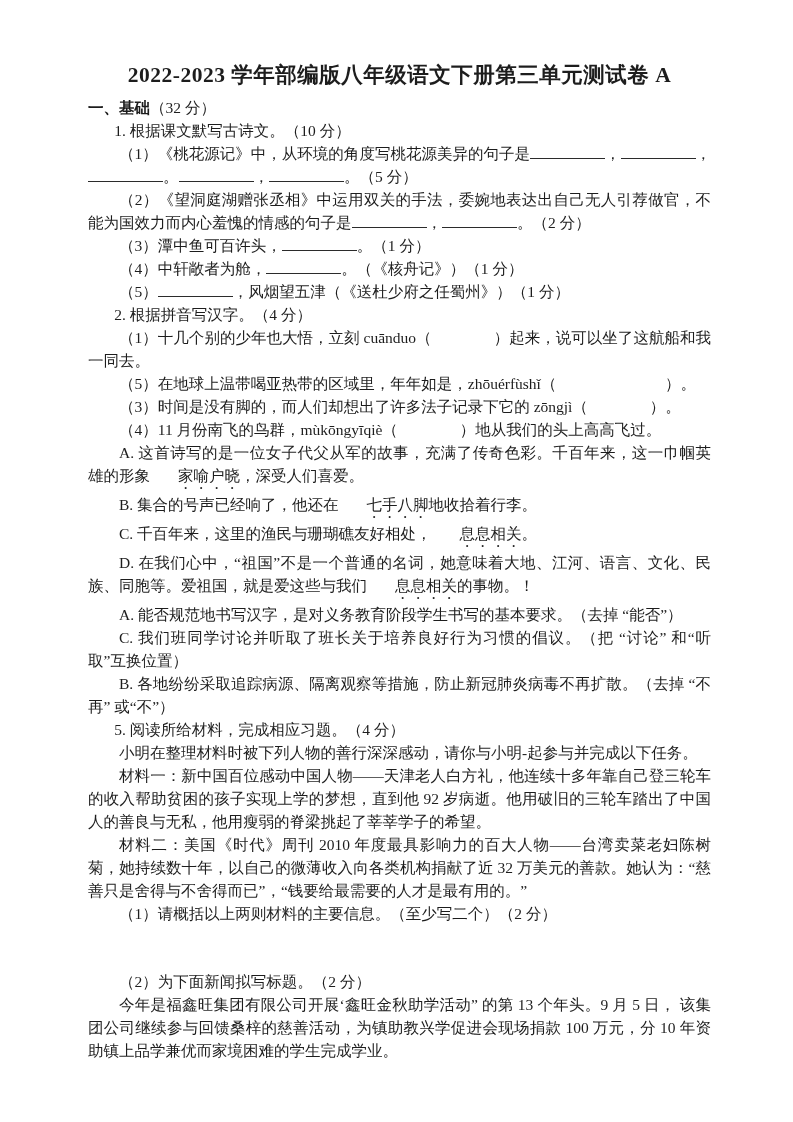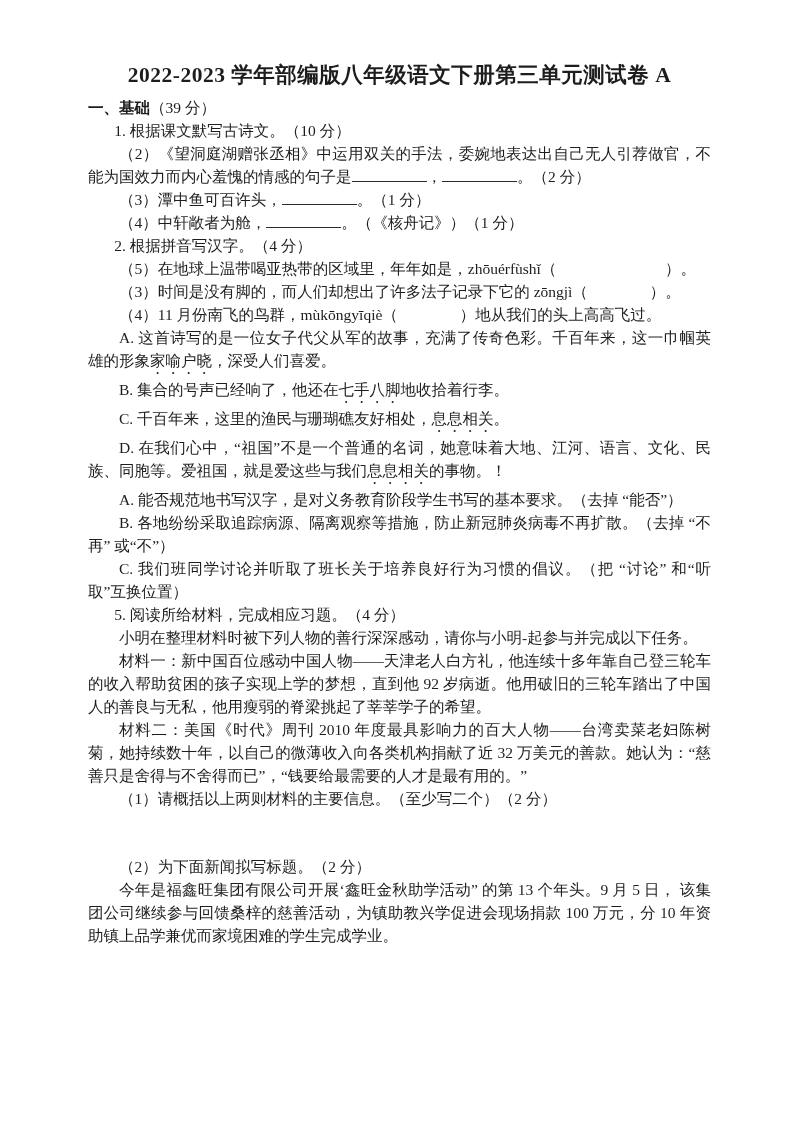--- a/index.html
+++ b/index.html
@@ -32,53 +32,57 @@
   }
   .ind0 { text-indent: 0; }
   .ind1 { text-indent: 1.7em; }
   .ind2 { text-indent: 2em; }
   .bold { font-weight: bold; }
   .em {
     -webkit-text-emphasis: filled dot #1d1d1d;
     -webkit-text-emphasis-position: under right;
     text-emphasis: filled dot #1d1d1d;
     text-emphasis-position: under right;
+    margin-left: 28px;
   }
   .nb { white-space: nowrap; }
   .blank {
     display: inline-block;
     width: 75px;
     height: 0.95em;
     border-bottom: 1px solid #2b2b2b;
     vertical-align: baseline;
   }
   .gap { height: 45px; }
 </style>
 </head>
 <body>
 
 <div class="page">
   <h1 class="doc-title">2022-2023 学年部编版八年级语文下册第三单元测试卷 A</h1>
   <div class="doc-body">
-      <p class="para ind0"><span class="bold">一、基础</span><span class="text">（39 分）</span></p>
+      <p class="para ind0"><span class="bold">一、基础</span><span class="text">（32 分）</span></p>
       <p class="para ind1"><span class="text">1. 根据课文默写古诗文。（10 分）</span></p>
+      <p class="para ind2"><span class="text">（1）《桃花源记》中，从环境的角度写桃花源美异的句子是</span><span class="nb"><span class="blank"></span>，</span><span class="nb"><span class="blank"></span>，</span><span class="nb"><span class="blank"></span>。</span><span class="nb"><span class="blank"></span>，</span><span class="nb"><span class="blank"></span>。</span><span class="text">（5 分）</span></p>
       <p class="para ind2"><span class="text">（2）《望洞庭湖赠张丞相》中运用双关的手法，委婉地表达出自己无人引荐做官，不能为国效力而内心羞愧的情感的句子是</span><span class="nb"><span class="blank"></span>，</span><span class="nb"><span class="blank"></span>。</span><span class="text">（2 分）</span></p>
       <p class="para ind2"><span class="text">（3）潭中鱼可百许头，</span><span class="nb"><span class="blank"></span>。</span><span class="text">（1 分）</span></p>
       <p class="para ind2"><span class="text">（4）中轩敞者为舱，</span><span class="nb"><span class="blank"></span>。</span><span class="text">（《核舟记》）（1 分）</span></p>
+      <p class="para ind2"><span class="text">（5）</span><span class="nb"><span class="blank"></span>，</span><span class="text">风烟望五津（《送杜少府之任蜀州》）（1 分）</span></p>
       <p class="para ind1"><span class="text">2. 根据拼音写汉字。（4 分）</span></p>
+      <p class="para ind2"><span class="text">（1）十几个别的少年也大悟，立刻 cuānduo（　　　　）起来，说可以坐了这航船和我一同去。</span></p>
       <p class="para ind2"><span class="text">（5）在地球上温带喝亚热带的区域里，年年如是，zhōuérfùshǐ（　　　　　　　）。</span></p>
       <p class="para ind2"><span class="text">（3）时间是没有脚的，而人们却想出了许多法子记录下它的 zōngjì（　　　　）。</span></p>
       <p class="para ind2"><span class="text">（4）11 月份南飞的鸟群，mùkōngyīqiè（　　　　）地从我们的头上高高飞过。</span></p>
       <p class="para ind2"><span class="text">A. 这首诗写的是一位女子代父从军的故事，充满了传奇色彩。千百年来，这一巾帼英雄的形象</span><span class="em">家喻户晓</span><span class="text">，深受人们喜爱。</span></p>
       <p class="para ind2"><span class="text">B. 集合的号声已经响了，他还在</span><span class="em">七手八脚</span><span class="text">地收拾着行李。</span></p>
       <p class="para ind2"><span class="text">C. 千百年来，这里的渔民与珊瑚礁友好相处，</span><span class="em">息息相关</span><span class="text">。</span></p>
       <p class="para ind2"><span class="text">D. 在我们心中，“祖国”不是一个普通的名词，她意味着大地、江河、语言、文化、民族、同胞等。爱祖国，就是爱这些与我们</span><span class="em">息息相关</span><span class="text">的事物。！</span></p>
       <p class="para ind2"><span class="text">A. 能否规范地书写汉字，是对义务教育阶段学生书写的基本要求。（去掉 “能否”）</span></p>
+      <p class="para ind2"><span class="text">C. 我们班同学讨论并听取了班长关于培养良好行为习惯的倡议。（把 “讨论” 和“听取”互换位置）</span></p>
       <p class="para ind2"><span class="text">B. 各地纷纷采取追踪病源、隔离观察等措施，防止新冠肺炎病毒不再扩散。（去掉 “不再” 或“不”）</span></p>
-      <p class="para ind2"><span class="text">C. 我们班同学讨论并听取了班长关于培养良好行为习惯的倡议。（把 “讨论” 和“听取”互换位置）</span></p>
       <p class="para ind1"><span class="text">5. 阅读所给材料，完成相应习题。（4 分）</span></p>
       <p class="para ind2"><span class="text">小明在整理材料时被下列人物的善行深深感动，请你与小明-起参与并完成以下任务。</span></p>
       <p class="para ind2"><span class="text">材料一：新中国百位感动中国人物——天津老人白方礼，他连续十多年靠自己登三轮车的收入帮助贫困的孩子实现上学的梦想，直到他 92 岁病逝。他用破旧的三轮车踏出了中国人的善良与无私，他用瘦弱的脊梁挑起了莘莘学子的希望。</span></p>
       <p class="para ind2"><span class="text">材料二：美国《时代》周刊 2010 年度最具影响力的百大人物——台湾卖菜老妇陈树菊，她持续数十年，以自己的微薄收入向各类机构捐献了近 32 万美元的善款。她认为：“慈善只是舍得与不舍得而已”，“钱要给最需要的人才是最有用的。”</span></p>
       <p class="para ind2"><span class="text">（1）请概括以上两则材料的主要信息。（至少写二个）（2 分）</span></p>
       <p class="para ind0 gap"></p>
       <p class="para ind2"><span class="text">（2）为下面新闻拟写标题。（2 分）</span></p>
       <p class="para ind2"><span class="text">今年是福鑫旺集团有限公司开展‘鑫旺金秋助学活动” 的第 13 个年头。9 月 5 日， 该集团公司继续参与回馈桑梓的慈善活动，为镇助教兴学促进会现场捐款 100 万元，分 10 年资助镇上品学兼优而家境困难的学生完成学业。</span></p>
     </div>
 

